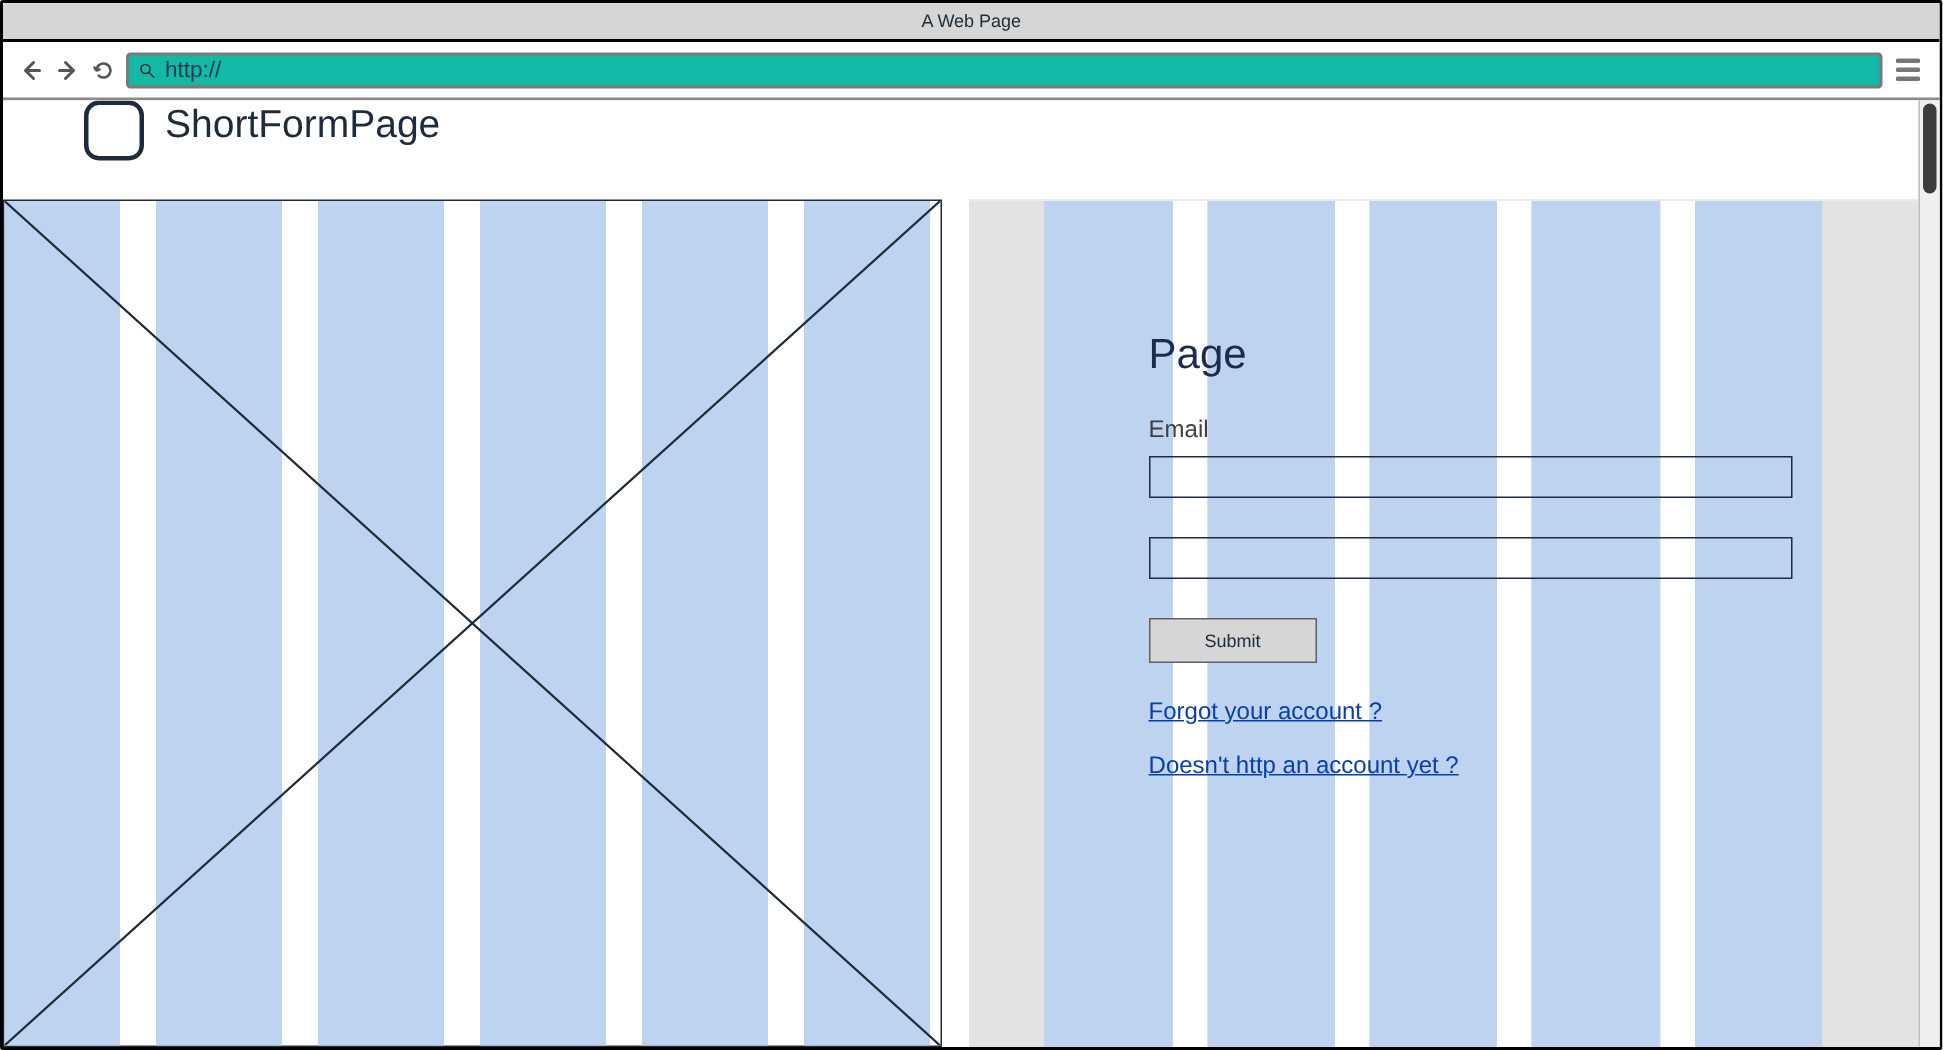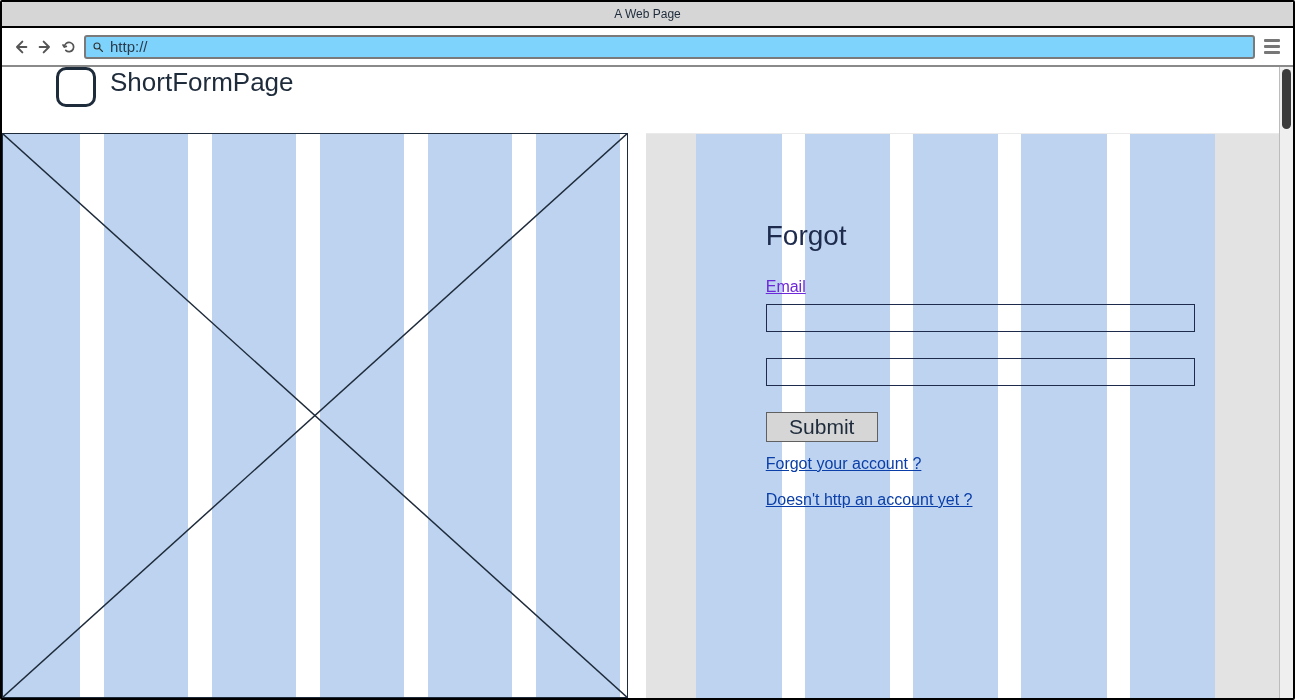--- a/index.html
+++ b/index.html
@@ -26,21 +26,21 @@
     border-bottom: 2px solid #8a8a8a;
     display: flex; align-items: center;
     gap: 6px; padding: 0 10px;
   }
   .nav-btn { width:18px; height:18px; display:flex; align-items:center; justify-content:center; color:#555; }
   .nav-btn svg { width:16px; height:16px; }
   .addr {
     flex: 1; height: 24px;
     border: 2px solid #7a7a7a;
     border-radius: 3px;
-    background: #7dd3fc;
+    background: #14b8a6;
     display:flex; align-items:center; gap:6px; padding:0 6px;
   }
   .addr svg { width:12px; height:12px; flex:0 0 auto; }
   .addr-text { font-size:15px; color:#2b3b4d; }
   .menu-btn { width:22px; height:22px; display:flex; flex-direction:column; justify-content:center; gap:3px; align-items:center; }
   .menu-btn .bar { width:16px; height:3px; background:#777; border-radius:1px; }
   
   .viewport {
     flex:1; display:flex; background:#fff; position:relative;
   }
@@ -89,29 +89,29 @@
   
   .col.left svg.cross {
     position:absolute; inset:0; width:100%; height:100%;
   }
   
   .form-panel {
     position:absolute; left:120px; right:84px; top:86px;
     display:flex; flex-direction:column;
   }
   .form-title { font-size:28px; color:#1e2b4d; margin-bottom:26px; }
-  .field-label { font-size:16px; color:#6d28d9; margin-bottom:8px;text-decoration:underline; }
+  .field-label { font-size:16px; color:#404040; margin-bottom:8px; }
   .text-input {
     height:28px; border:1.5px solid #1e2b4d; background:rgba(255,255,255,0); width:100%;
     margin-bottom:26px; font-family:inherit; font-size:14px; padding:0 6px;
   }
   .submit-btn {
     width:112px; height:30px; border:1.5px solid #606060; background:#d6d6d6;
-    font-family:inherit; font-size:21px; color:#1e2b3b; cursor:pointer;
-    margin-bottom:13px;
+    font-family:inherit; font-size:12px; color:#1e2b3b; cursor:pointer;
+    margin-bottom:24px;
   }
   .link { color:#0a3ea8; font-size:16px; text-decoration:underline; cursor:pointer; margin-bottom:18px; display:inline-block; }
 </style>
 </head>
 <body>
 
 <div class="window">
 
   <div class="titlebar">
     <span>A Web Page</span>
@@ -189,21 +189,21 @@
             <div class="ggap" style="flex:0 0 3.6%; background:#fff;"></div>
             <div class="gcol" style="flex:0 0 13.5%"></div>
             <div class="ggap" style="flex:0 0 3.6%; background:#fff;"></div>
             <div class="gcol" style="flex:0 0 13.5%"></div>
             <div class="ggap" style="flex:0 0 3.6%; background:#fff;"></div>
             <div class="gcol" style="flex:0 0 13.5%"></div>
             <div class="edge" style="flex:1"></div>
           </div>
 
           <div class="form-panel">
-            <div class="form-title">Forgot</div>
+            <div class="form-title">Page</div>
 
             <div class="field-label">Email</div>
             <input class="text-input" type="text" value="" style="">
 
             <input class="text-input" type="password" value="" style="">
 
             <button class="submit-btn">Submit</button>
 
             <a class="link">Forgot your account ?</a>
             <a class="link">Doesn't http an account yet ? </a>

